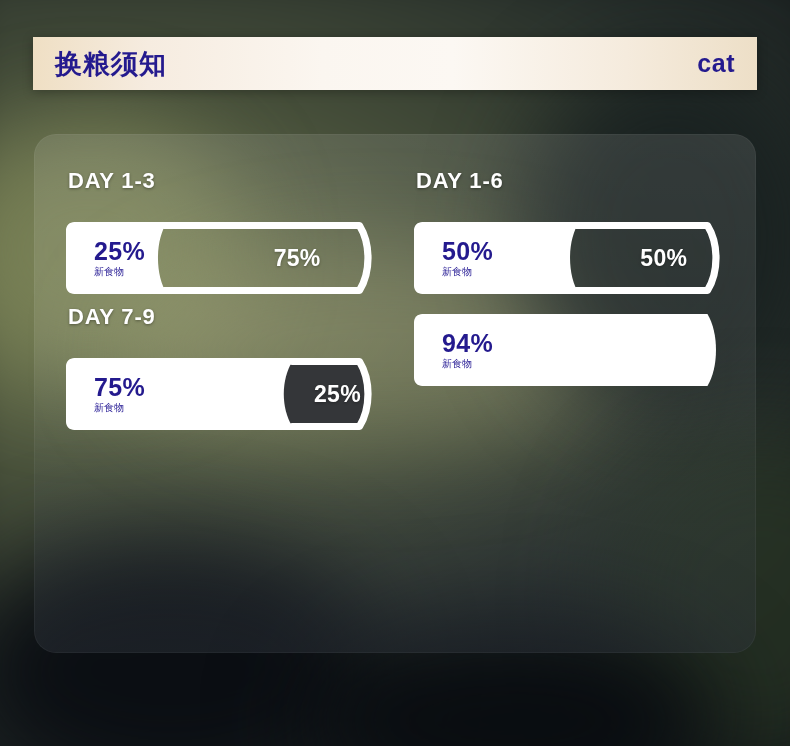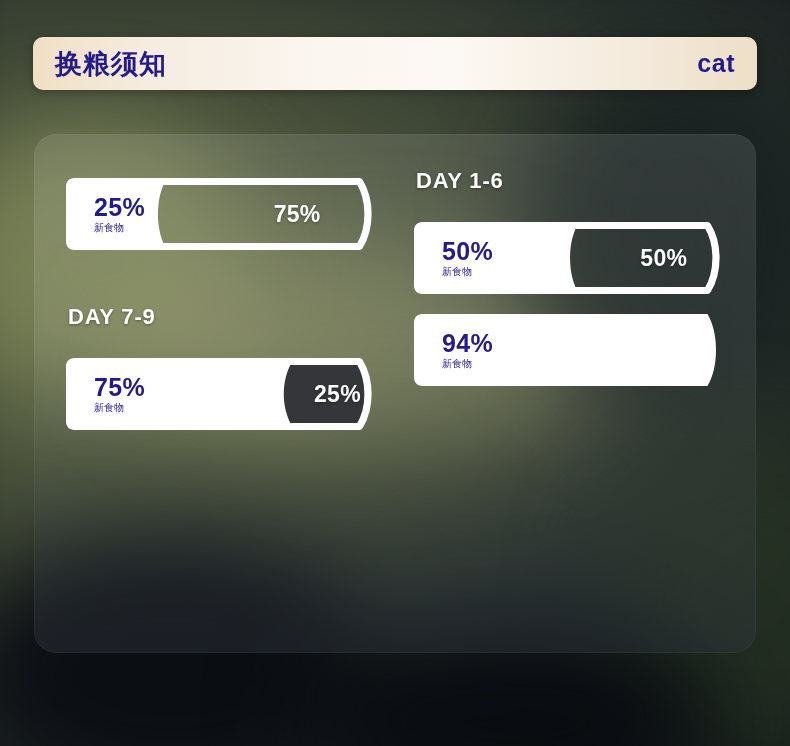--- a/index.html
+++ b/index.html
@@ -36,21 +36,21 @@
     filter: blur(22px);
   }
 
   
   #banner {
     position: absolute;
     left: 33px;
     top: 37px;
     width: 724px;
     height: 53px;
-    border-radius: 10px;
+    border-radius: 0;
     background: linear-gradient(90deg,
         #efdfc4 0%,
         #f6ece0 16%,
         #fbf6f0 40%,
         #fcf8f3 58%,
         #f5ebdd 82%,
         #eddfc7 100%);
     box-shadow: 0 2px 10px rgba(0,0,0,0.28);
     display: flex;
     align-items: center;
@@ -192,20 +192,21 @@
 <div id="banner">
   <div id="banner-title">换粮须知</div>
   <div id="banner-badge">cat</div>
 </div>
 
 <div id="panel">
 
   <div id="cards">
 
     <div class="card">
+      <div class="day-label">DAY 1-3</div>
       <div class="bar">
         <svg viewBox="0 0 300 92" preserveAspectRatio="none">
 
           <path fill="#ffffff" d="M8,10 H98 C86,28 86,64 98,82 H8 C3.6,82 0,78.4 0,74 V18 C0,13.6 3.6,10 8,10 Z" transform="translate(0,0)" style="d:path('M8,10 H98 C86,28 86,64 98,82 H8 C3.6,82 0,78.4 0,74 V18 C0,13.6 3.6,10 8,10 Z')"></path>
 
           <path fill="none" stroke="#ffffff" stroke-width="7" stroke-linejoin="round" stroke-linecap="round" d="M95,13.5 H284 C295,32 295,60 284,78.5 H95"></path>
         </svg>
         <div class="pct-new">
           <span class="num">25%</span>
           <span class="sub">新食物</span>

